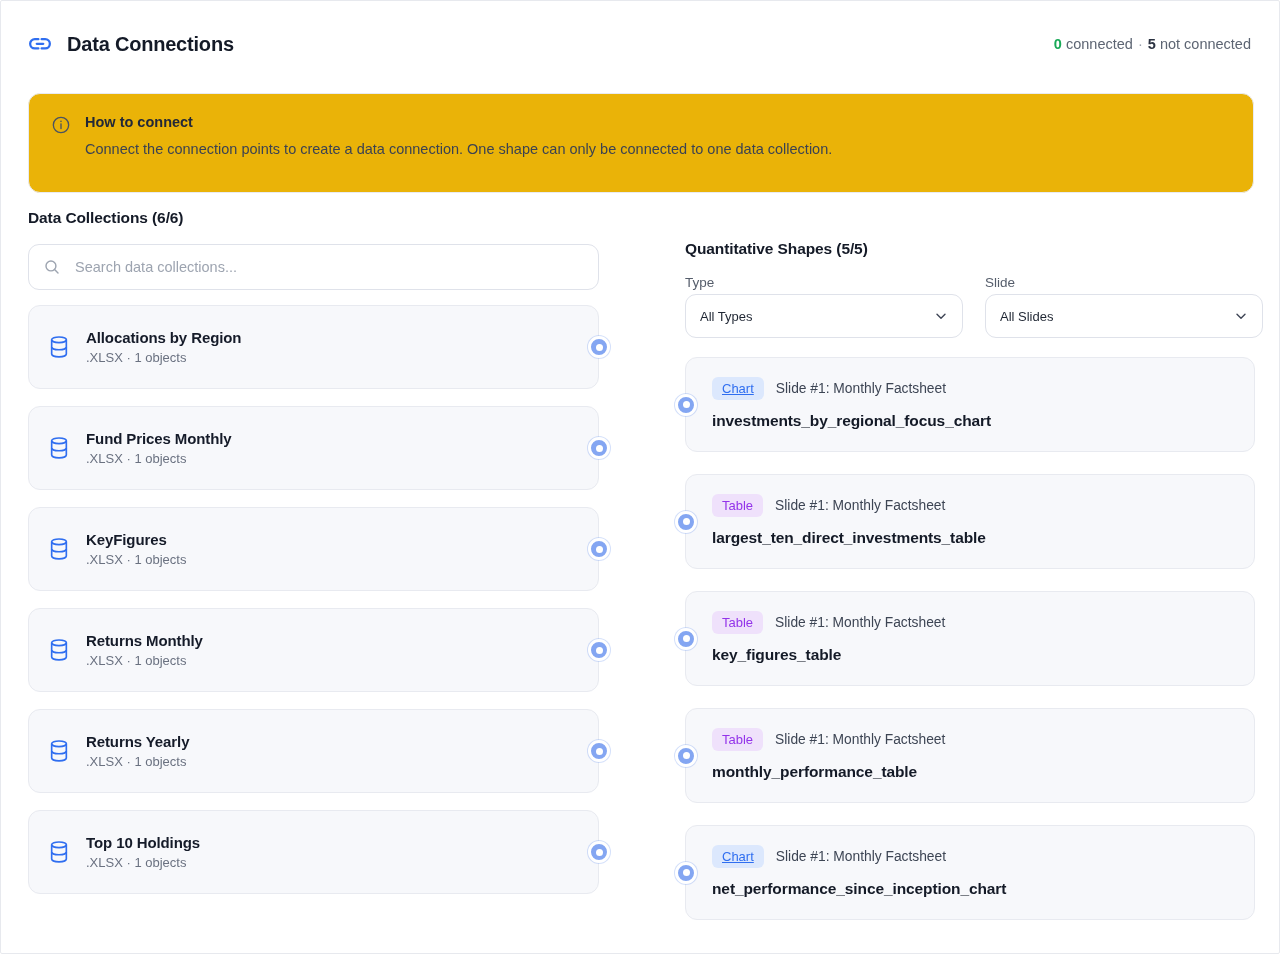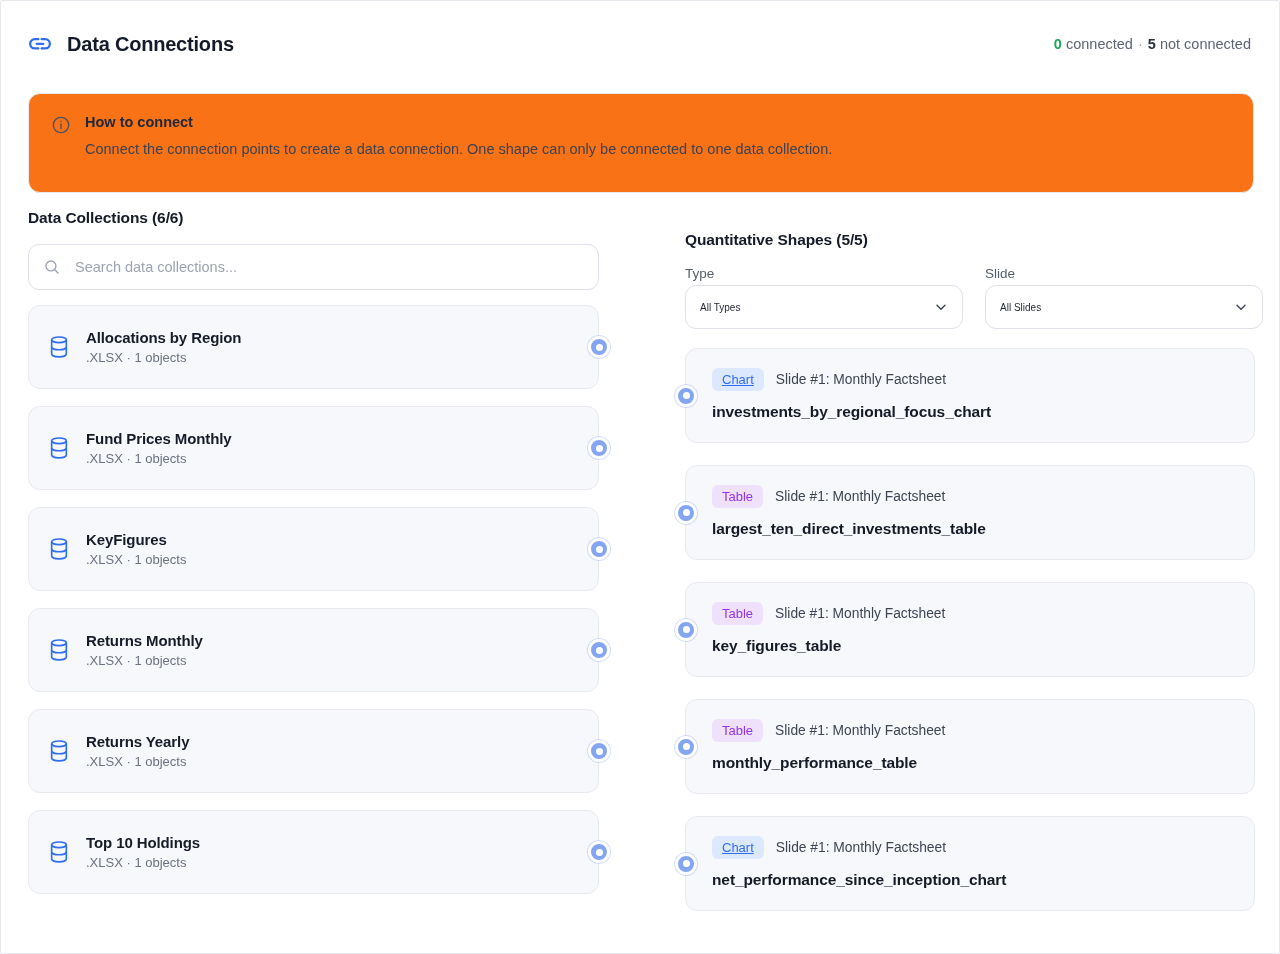--- a/index.html
+++ b/index.html
@@ -55,21 +55,21 @@
     color: #2a3140;
     font-weight: 700;
   }
   .header-status .sep { color: #9aa1ad; padding: 0 1px; }
 
   
   .info-banner {
     position: absolute;
     left: 27px; top: 92px;
     width: 1226px; height: 100px;
-    background: #f97316;
+    background: #eab308;
     border: 1px solid #e9ebf1;
     border-radius: 12px;
     padding: 20px 24px 0 22px;
     display: flex;
     gap: 14px;
   }
   .info-icon { width: 20px; height: 20px; flex: 0 0 auto; margin-top: 1px; }
   .info-title {
     font-size: 14.5px;
     font-weight: 700;
@@ -77,21 +77,21 @@
     margin-bottom: 10px;
   }
   .info-text {
     font-size: 14.5px;
     color: #3b4252;
     line-height: 1.35;
   }
 
   
   .col-left  { position: absolute; left: 27px;  top: 208px; width: 600px; }
-  .col-right { position: absolute; left: 684px; top: 230px; width: 570px; }
+  .col-right { position: absolute; left: 684px; top: 239px; width: 570px; }
 
   .col-heading {
     font-size: 15.5px;
     font-weight: 700;
     color: #141a27;
     letter-spacing: -0.1px;
     margin: 0 0 17px 0;
   }
 
   
@@ -178,21 +178,21 @@
     position: relative;
     width: 278px; height: 44px;
     border: 1px solid #dfe2ea;
     border-radius: 11px;
     background: #ffffff;
     display: flex;
     align-items: center;
     padding: 0 14px;
   }
   .select-value {
-    font-size: 10px;
+    font-size: 13px;
     color: #1f2633;
     font-weight: 400;
   }
   .chevron {
     position: absolute;
     right: 13px; top: 50%;
     transform: translateY(-50%);
     width: 16px; height: 16px;
   }
 

